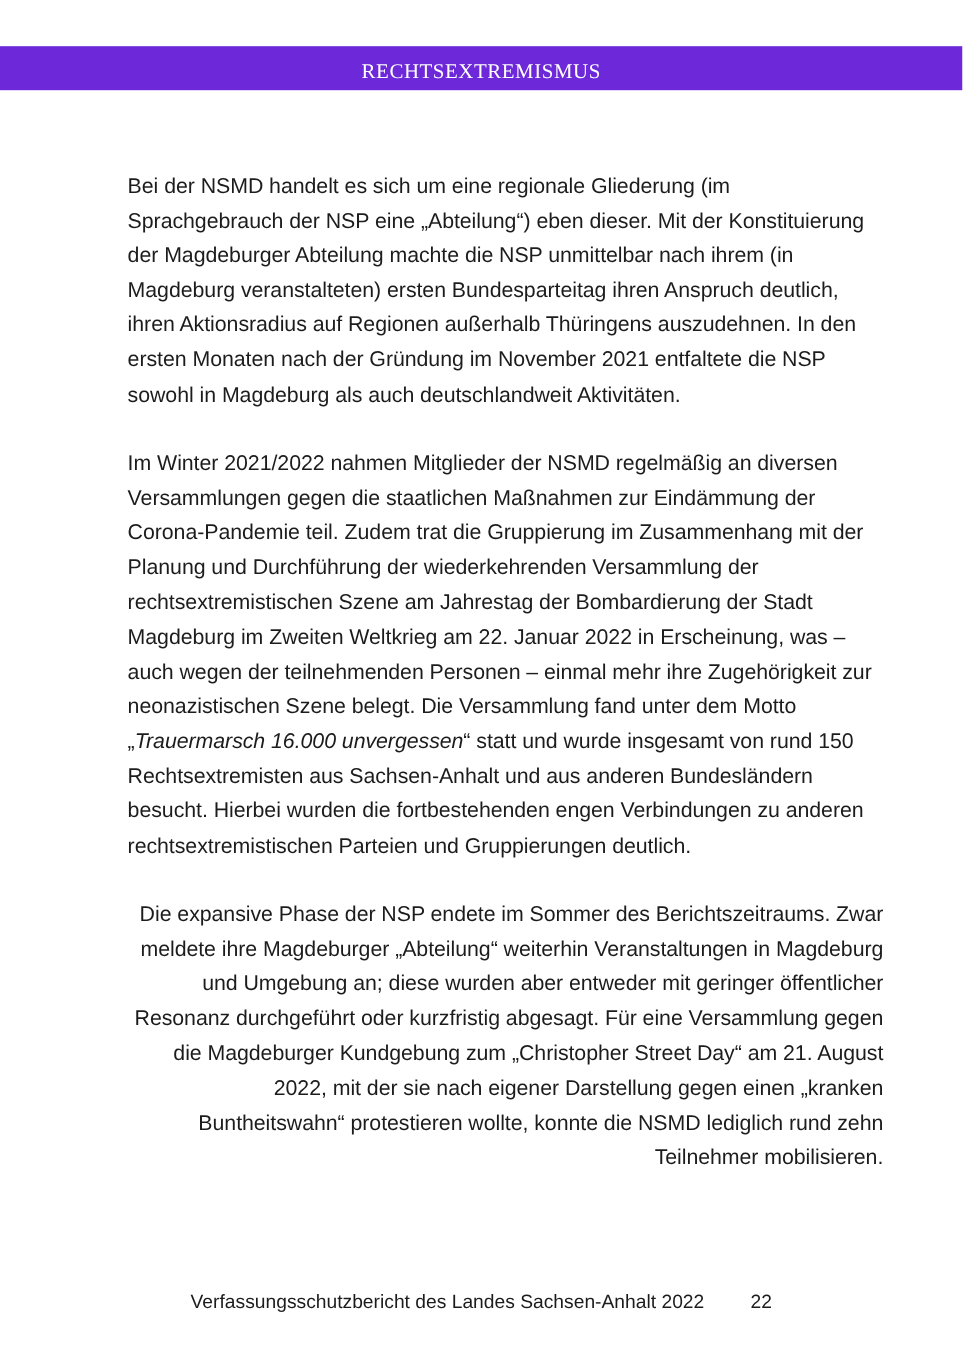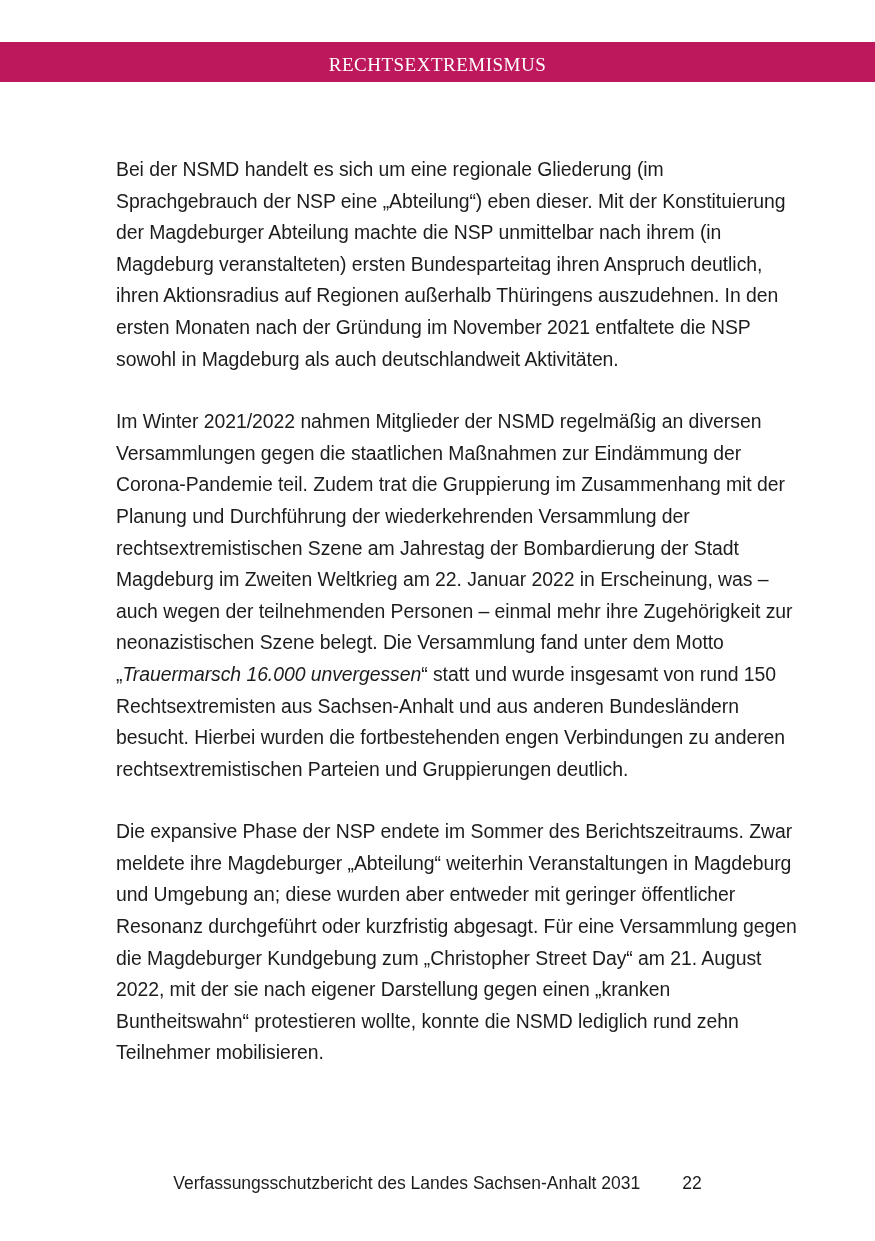--- a/index.html
+++ b/index.html
@@ -18,21 +18,21 @@
   .page {
     width: 875px;
     height: 1241px;
     position: relative;
     display: flex;
     flex-direction: column;
   }
   .header-band {
     width: 100%;
     height: 40px;
-    background: #be185d;
+    background: #6d28d9;
     display: flex;
     align-items: center;
     justify-content: center;
     margin-top: 42px;
     box-sizing: border-box;
   }
   .header-title {
     color: #ffffff;
     font-size: 27px;
     letter-spacing: 0.5px;
@@ -55,20 +55,21 @@
     font-size: 19.4px;
     line-height: 31.6px;
     margin: 0 0 31px 0;
     color: #1c1c1c;
     text-align: left;
     letter-spacing: -0.05px;
     word-spacing: 0px;
   }
   p.para:last-child {
     margin-bottom: 0;
+    text-align: right;
   }
   em.italic {
   }
   .footer {
     position: absolute;
     left: 0;
     bottom: 47px;
     width: 100%;
     display: flex;
     justify-content: center;
@@ -99,17 +100,17 @@
       <p class="para">Bei der NSMD handelt es sich um eine regionale Gliederung (im Sprachgebrauch der NSP eine „Abteilung“) eben dieser. Mit der Konstituierung der Magdeburger Abteilung machte die NSP unmittelbar nach ihrem (in Magdeburg veranstalteten) ersten Bundesparteitag ihren Anspruch deutlich, ihren Aktionsradius auf Regionen außerhalb Thüringens auszudehnen. In den ersten Monaten nach der Gründung im November 2021 entfaltete die NSP sowohl in Magdeburg als auch deutschlandweit Aktivitäten.</p>
 
       <p class="para"><span>Im Winter 2021/2022 nahmen Mitglieder der NSMD regelmäßig an diversen Versammlungen gegen die staatlichen Maßnahmen zur Eindämmung der Corona-Pandemie teil. Zudem trat die Gruppierung im Zusammenhang mit der Planung und Durchführung der wiederkehrenden Versammlung der rechtsextremistischen Szene am Jahrestag der Bombardierung der Stadt Magdeburg im Zweiten Weltkrieg am 22. Januar 2022 in Erscheinung, was – auch wegen der teilnehmenden Personen – einmal mehr ihre Zugehörigkeit zur neonazistischen Szene belegt. Die Versammlung fand unter dem Motto „</span><em class="italic">Trauermarsch 16.000 unvergessen</em><span>“ statt und wurde insgesamt von rund 150 Rechtsextremisten aus Sachsen-Anhalt und aus anderen Bundesländern besucht. Hierbei wurden die fortbestehenden engen Verbindungen zu anderen rechtsextremistischen Parteien und Gruppierungen deutlich.</span></p>
 
       <p class="para">Die expansive Phase der NSP endete im Sommer des Berichtszeitraums. Zwar meldete ihre Magdeburger „Abteilung“ weiterhin Veranstaltungen in Magdeburg und Umgebung an; diese wurden aber entweder mit geringer öffentlicher Resonanz durchgeführt oder kurzfristig abgesagt. Für eine Versammlung gegen die Magdeburger Kundgebung zum „Christopher Street Day“ am 21. August 2022, mit der sie nach eigener Darstellung gegen einen „kranken Buntheitswahn“ protestieren wollte, konnte die NSMD lediglich rund zehn Teilnehmer mobilisieren.</p>
 
     </div>
   </div>
 
   <div class="footer">
-    <span class="footer-text">Verfassungsschutzbericht des Landes Sachsen-Anhalt 2031</span>
+    <span class="footer-text">Verfassungsschutzbericht des Landes Sachsen-Anhalt 2022</span>
     <span class="footer-pageno">22</span>
   </div>
 
 </div>
 
 </body></html>

